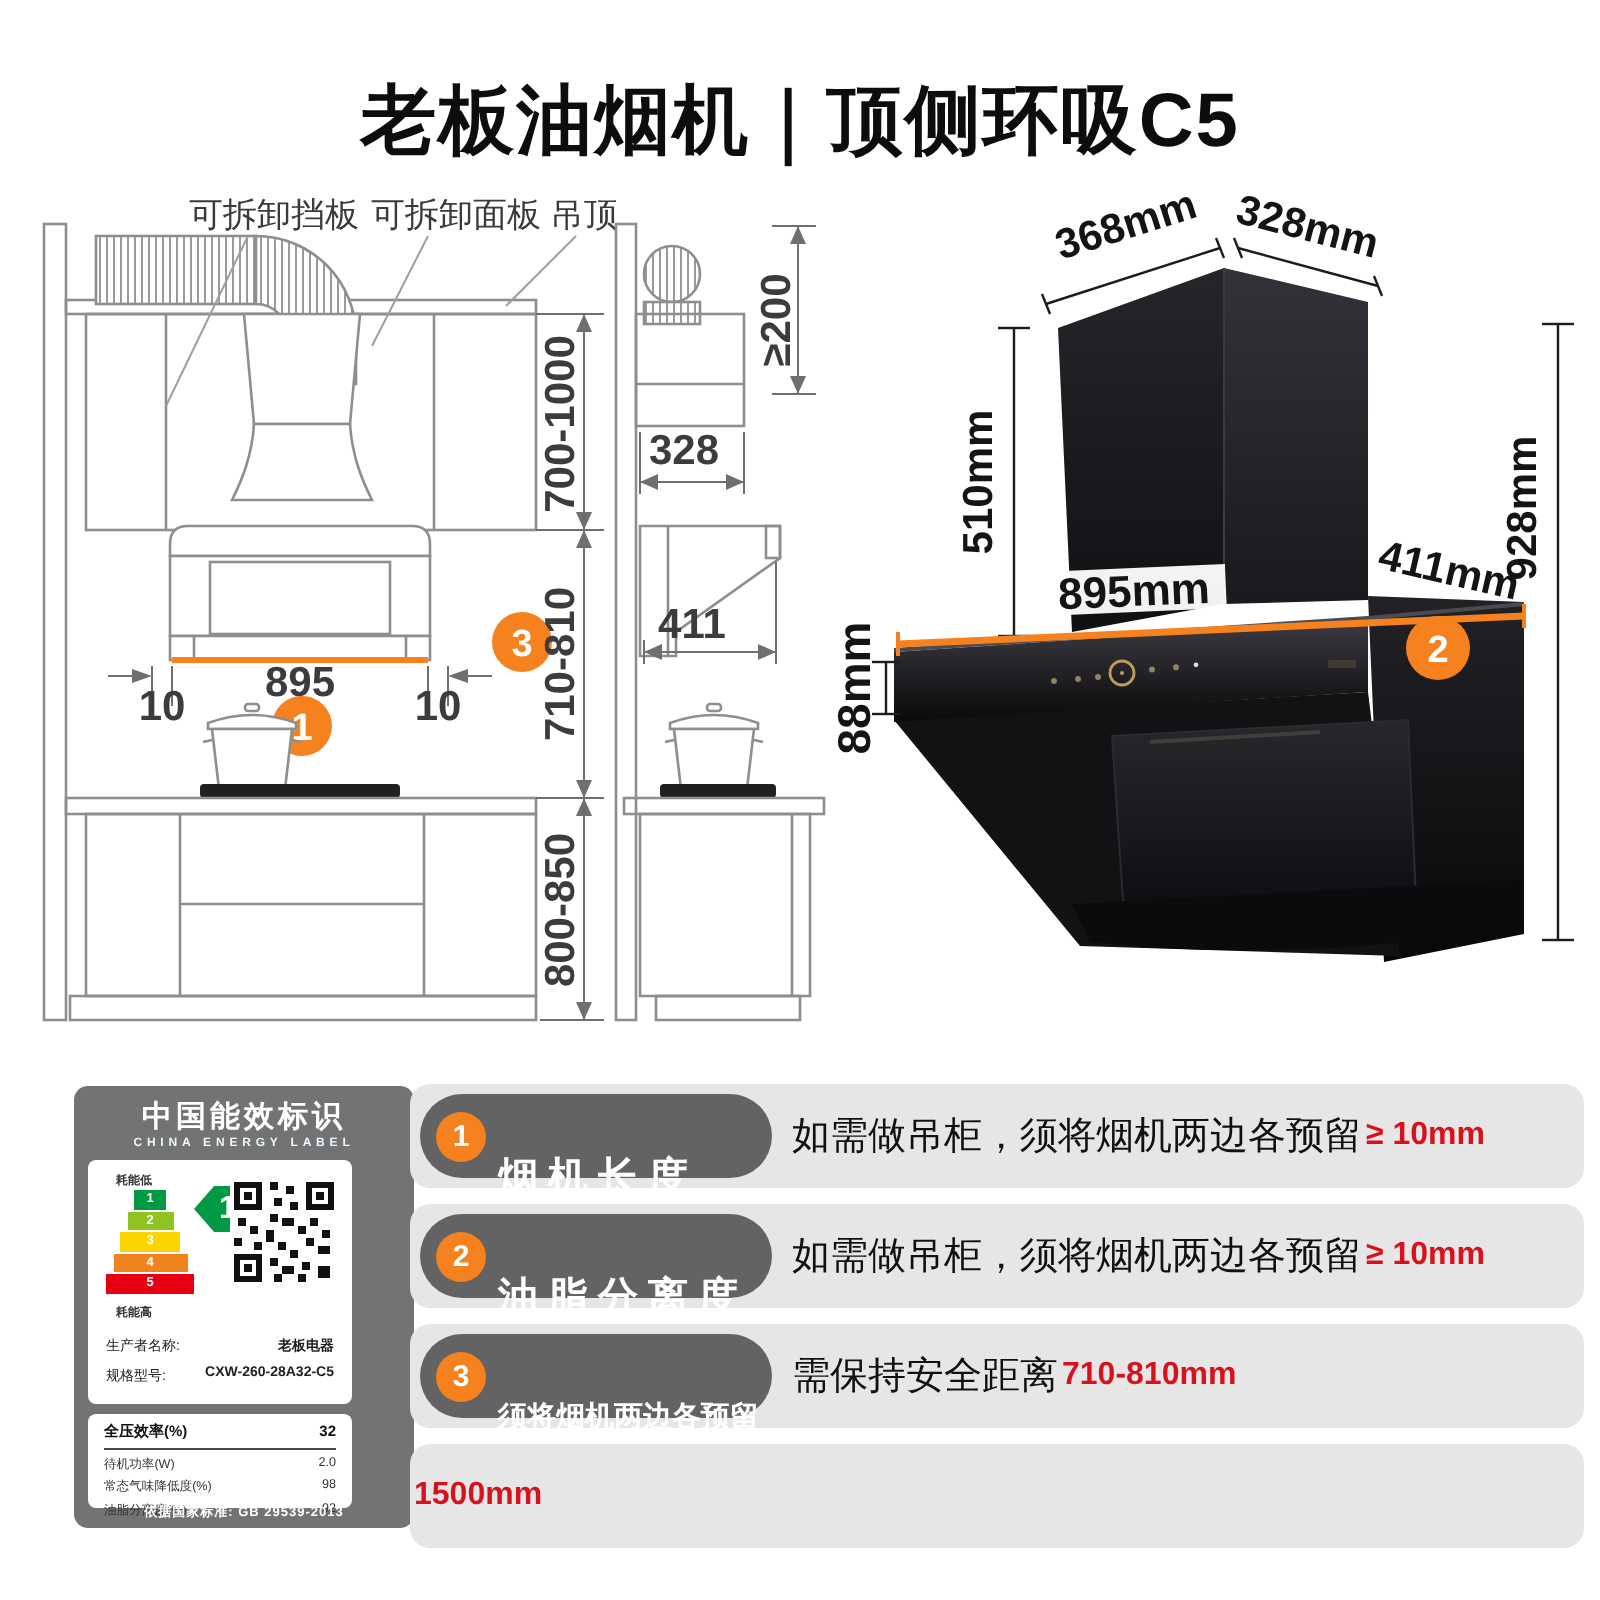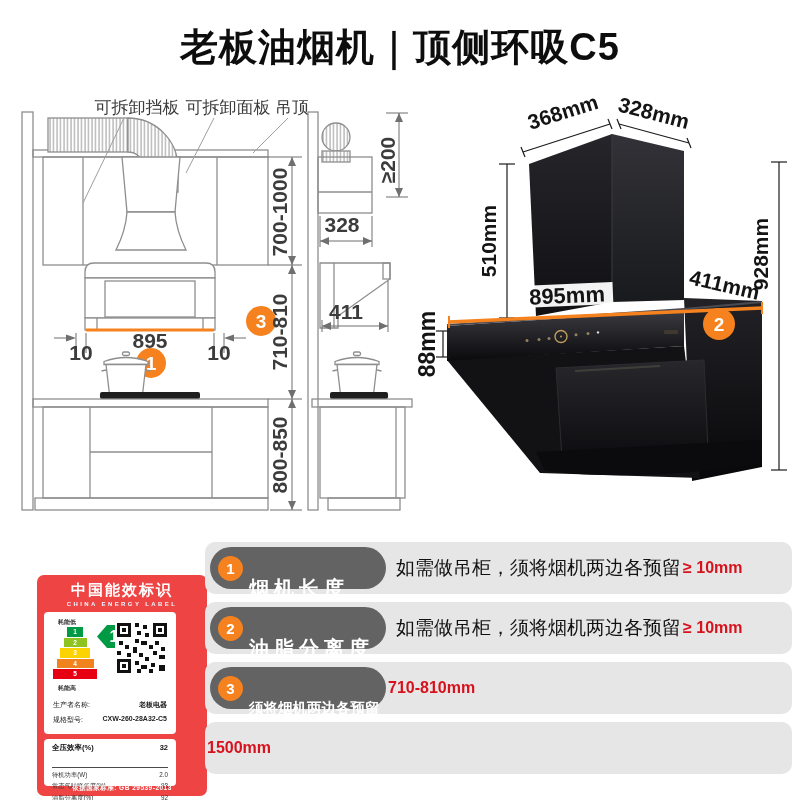--- a/index.html
+++ b/index.html
@@ -1,35 +1,35 @@
 <!DOCTYPE html>
 <html><head>
 <meta charset="utf-8">
 <style>
   html,body{margin:0;padding:0;}
   body{width:800px;height:800px;position:relative;background:#fff;
        font-family:"Liberation Sans","DejaVu Sans",sans-serif;overflow:hidden;}
   .abs{position:absolute;}
-  .title{top:22px;left:0;width:800px;text-align:center;font-size:38px;font-weight:900;
+  .title{top:35px;left:0;width:800px;text-align:center;font-size:38px;font-weight:900;
          color:#0d0d0d;letter-spacing:1px;}
   svg text{font-family:"Liberation Sans","DejaVu Sans",sans-serif;}
   .ln{fill:none;stroke:#8e8e8e;stroke-width:1.3;}
   .lnF{fill:#fff;stroke:#8e8e8e;stroke-width:1.3;}
   .thin{fill:none;stroke:#9e9e9e;stroke-width:1;}
   .dim{fill:none;stroke:#6f6f6f;stroke-width:1;}
   .dimB{fill:none;stroke:#1c1c1c;stroke-width:1.2;}
   .arr{fill:#6f6f6f;stroke:none;}
   .dlab{fill:#3c3c3c;font-size:21px;font-weight:600;}
   .plab{fill:#141414;font-weight:700;}
   .clab{fill:#3a3a3a;font-size:17px;}
   .badge{fill:#f5821f;}
   .badgeT{fill:#fff;font-size:19px;font-weight:800;text-anchor:middle;}
   .dark{stroke:none;}
   
-  .energy{left:37px;top:543px;width:170px;height:221px;background:#ef4444;border-radius:7px;margin-top:32px;}
+  .energy{left:37px;top:543px;width:170px;height:221px;background:#737373;border-radius:7px;}
   .e-title{margin-top:6px;text-align:center;color:#fff;font-weight:800;font-size:15px;letter-spacing:2px;}
   .e-sub{text-align:center;color:#eaf8ff;font-weight:700;font-size:6px;letter-spacing:2.4px;margin-top:1px;}
   .e-panel{position:absolute;left:7px;width:132px;background:#fff;border-radius:4px;}
   .e-p1{top:37px;height:122px;}
   .e-p2{top:164px;height:47px;}
   .e-small{font-size:6px;font-weight:700;color:#333;}
   .pyr{position:absolute;left:8px;top:15px;width:46px;}
   .pbar{height:9.5px;margin:0 auto 1px auto;color:#fff;font-size:6.5px;font-weight:700;
         display:flex;align-items:center;justify-content:center;}
   .pb1{width:16px;background:#009944;}
@@ -42,21 +42,21 @@
   .grade{position:absolute;left:53px;top:13px;width:42px;height:23px;background:#009944;
          clip-path:polygon(0 50%,24% 0,100% 0,100% 100%,24% 100%);
          color:#fff;display:flex;align-items:center;justify-content:center;font-weight:800;}
   .grade .g1{font-size:16px;}
   .grade .g2{font-size:8px;margin-top:4px;}
   .qr{position:absolute;right:7px;top:9px;}
   .e-row{position:absolute;left:9px;right:9px;display:flex;justify-content:space-between;
          font-size:7px;color:#222;}
   .e-row b{font-weight:700;}
   .m0{display:flex;justify-content:space-between;font-size:7.5px;font-weight:700;color:#111;
-      margin:4px 8px 0 8px;border-bottom:1px solid #4a4a4a;padding-bottom:14px;}
+      margin:4px 8px 0 8px;border-bottom:1px solid #4a4a4a;padding-bottom:3px;}
   .mr{display:flex;justify-content:space-between;font-size:6.3px;color:#333;margin:2.5px 8px 0 8px;}
   .e-std{position:absolute;bottom:3px;left:0;width:100%;text-align:center;color:#fff;
          font-weight:700;font-size:6.5px;letter-spacing:.5px;}
   
   .specs{left:205px;top:542px;width:587px;}
   .srow{height:52px;margin-bottom:8px;background:#e6e6e6;border-radius:10px;
         display:flex;align-items:center;}
   .spill{height:42px;margin-left:5px;width:176px;background:#636363;border-radius:22px;
          color:#fff;display:flex;align-items:center;padding-left:8px;box-sizing:border-box;flex-shrink:0;}
   .snum{width:25px;height:25px;border-radius:50%;background:#f5821f;color:#fff;font-weight:800;
@@ -373,18 +373,19 @@
       <span class="stitle t-big">油脂分离度</span>
     </div>
     <span class="sdesc">如需做吊柜，须将烟机两边各预留</span>
     <span class="shl">≥ 10mm</span>
   </div>
   <div class="srow">
     <div class="spill">
       <div class="snum">3</div>
       <span class="stitle t-mid">须将烟机两边各预留</span>
     </div>
+    <span class="sdesc">需保持安全距离</span>
     <span class="shl">710-810mm</span>
   </div>
   <div class="srow">
     <span class="shl">1500mm</span>
   </div>
 </div>
 
 </body></html>

